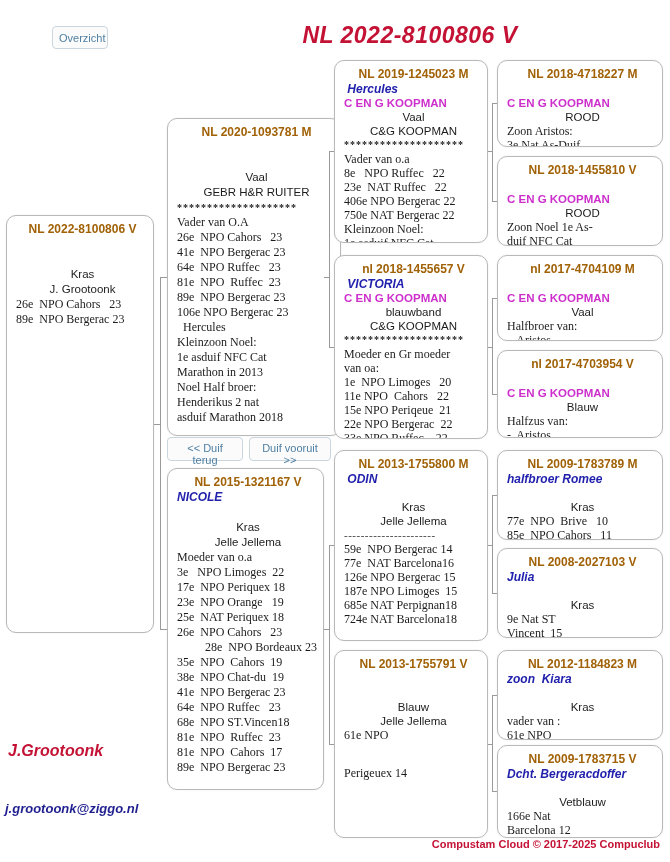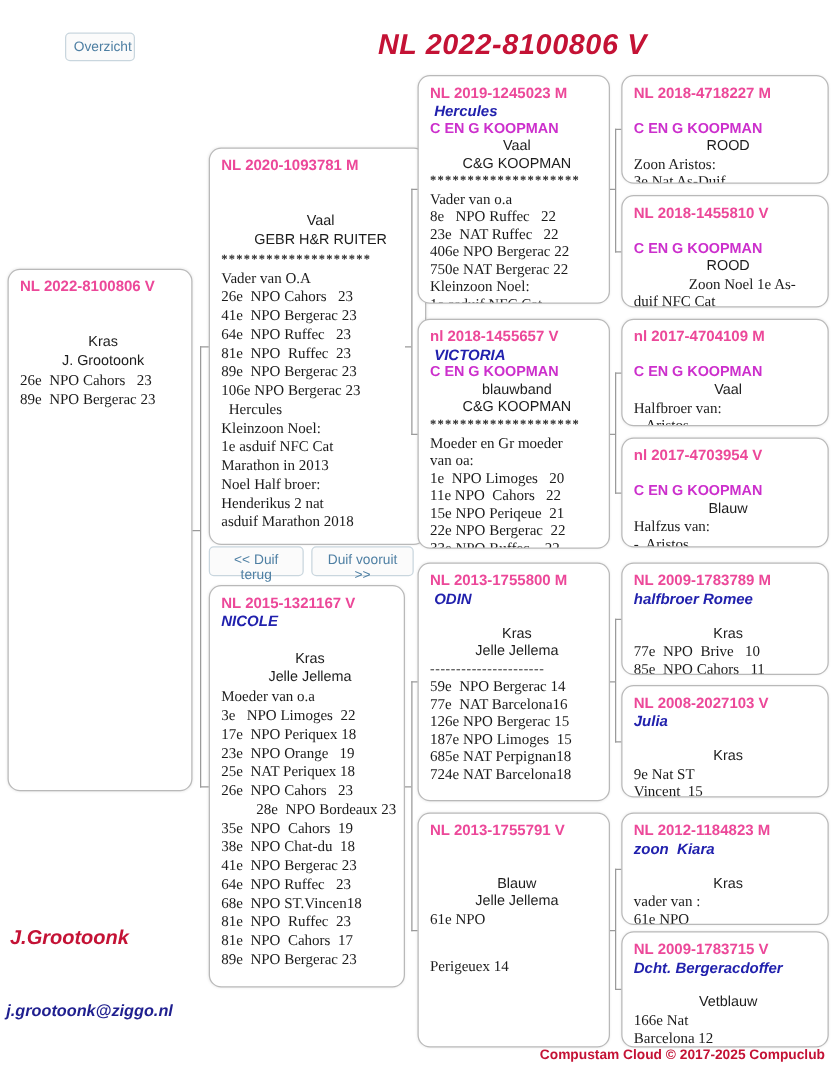--- a/index.html
+++ b/index.html
@@ -22,21 +22,21 @@
   #overzicht-btn{left:52px;top:26px;width:56px;height:23px;}
   #back-btn{left:167px;top:437px;width:76px;height:24px;}
   #fwd-btn{left:249px;top:437px;width:82px;height:24px;}
   .card{
     position:absolute;box-sizing:border-box;background:#fff;
     border:1px solid #b9b9b9;border-radius:10px;
     padding:6px 4px 4px 9px;overflow:hidden;
     box-shadow:0 0 2px rgba(0,0,0,0.08);
   }
   .ring{
-    text-align:left;color:#ec4899;font-weight:bold;font-size:12px;
+    text-align:center;color:#a16207;font-weight:bold;font-size:12px;
     font-family:"Liberation Sans",sans-serif;margin-bottom:1px;white-space:pre;
   }
   .line{white-space:pre;font-size:11px;}
   .sans{font-family:"Liberation Sans",sans-serif;color:#1c1c1c;font-size:11.5px;text-align:center;}
   .serif{font-family:"Liberation Serif",serif;color:#1b1b1b;font-size:12px;}
   .name{font-family:"Liberation Sans",sans-serif;color:#2121AD;font-weight:bold;font-style:italic;font-size:12px;}
   .loft{font-family:"Liberation Sans",sans-serif;color:#CC2FCC;font-weight:bold;font-size:11.5px;}
   .stars{font-family:"Liberation Serif",serif;color:#1b1b1b;font-weight:bold;font-size:10px;letter-spacing:1px;}
   .dashes{font-family:"Liberation Serif",serif;color:#333;font-size:11px;letter-spacing:0.5px;}
   .connector{position:absolute;background:#9a9a9a;}
@@ -99,21 +99,21 @@
       <div class="line sans" style="line-height: 15px;">Kras</div>
       <div class="line sans" style="line-height: 15px;">Jelle Jellema</div>
       <div class="line serif" style="line-height: 15px;">Moeder van o.a</div>
       <div class="line serif" style="line-height: 15px;">3e   NPO Limoges  22</div>
       <div class="line serif" style="line-height: 15px;">17e  NPO Periquex 18</div>
       <div class="line serif" style="line-height: 15px;">23e  NPO Orange   19</div>
       <div class="line serif" style="line-height: 15px;">25e  NAT Periquex 18</div>
       <div class="line serif" style="line-height: 15px;">26e  NPO Cahors   23</div>
       <div class="line serif" style="line-height: 15px; margin-left: 28px;">28e  NPO Bordeaux 23</div>
       <div class="line serif" style="line-height: 15px;">35e  NPO  Cahors  19</div>
-      <div class="line serif" style="line-height: 15px;">38e  NPO Chat-du  18</div>
+      <div class="line serif" style="line-height: 15px;">38e  NPO Chat-du  19</div>
       <div class="line serif" style="line-height: 15px;">41e  NPO Bergerac 23</div>
       <div class="line serif" style="line-height: 15px;">64e  NPO Ruffec   23</div>
       <div class="line serif" style="line-height: 15px;">68e  NPO ST.Vincen18</div>
       <div class="line serif" style="line-height: 15px;">81e  NPO  Ruffec  23</div>
       <div class="line serif" style="line-height: 15px;">81e  NPO  Cahors  17</div>
       <div class="line serif" style="line-height: 15px;">89e  NPO Bergerac 23</div>
     </div>
     <div class="card" style="left: 334px; top: 60px; width: 154px; height: 183px;">
       <div class="ring">NL 2019-1245023 M</div>
       <div class="line name" style="line-height: 14px;"> Hercules</div>
@@ -173,21 +173,21 @@
       <div class="line loft" style="line-height: 14px;">C EN G KOOPMAN</div>
       <div class="line sans" style="line-height: 14px;">ROOD</div>
       <div class="line serif" style="line-height: 14px;">Zoon Aristos:</div>
       <div class="line serif" style="line-height: 14px;">3e Nat As-Duif</div>
     </div>
     <div class="card" style="left: 497px; top: 156px; width: 166px; height: 90px;">
       <div class="ring">NL 2018-1455810 V</div>
       <div class="line sans" style="line-height: 14px;">&nbsp;</div>
       <div class="line loft" style="line-height: 14px;">C EN G KOOPMAN</div>
       <div class="line sans" style="line-height: 14px;">ROOD</div>
-      <div class="line serif" style="line-height: 14px; margin-left: 44px;">Zoon Noel 1e As-</div>
+      <div class="line serif" style="line-height: 14px;">Zoon Noel 1e As-</div>
       <div class="line serif" style="line-height: 14px;">duif NFC Cat</div>
     </div>
     <div class="card" style="left: 497px; top: 255px; width: 166px; height: 86px;">
       <div class="ring">nl 2017-4704109 M</div>
       <div class="line sans" style="line-height: 14px;">&nbsp;</div>
       <div class="line loft" style="line-height: 14px;">C EN G KOOPMAN</div>
       <div class="line sans" style="line-height: 14px;">Vaal</div>
       <div class="line serif" style="line-height: 14px;">Halfbroer van:</div>
       <div class="line serif" style="line-height: 14px;">-  Aristos</div>
     </div>

